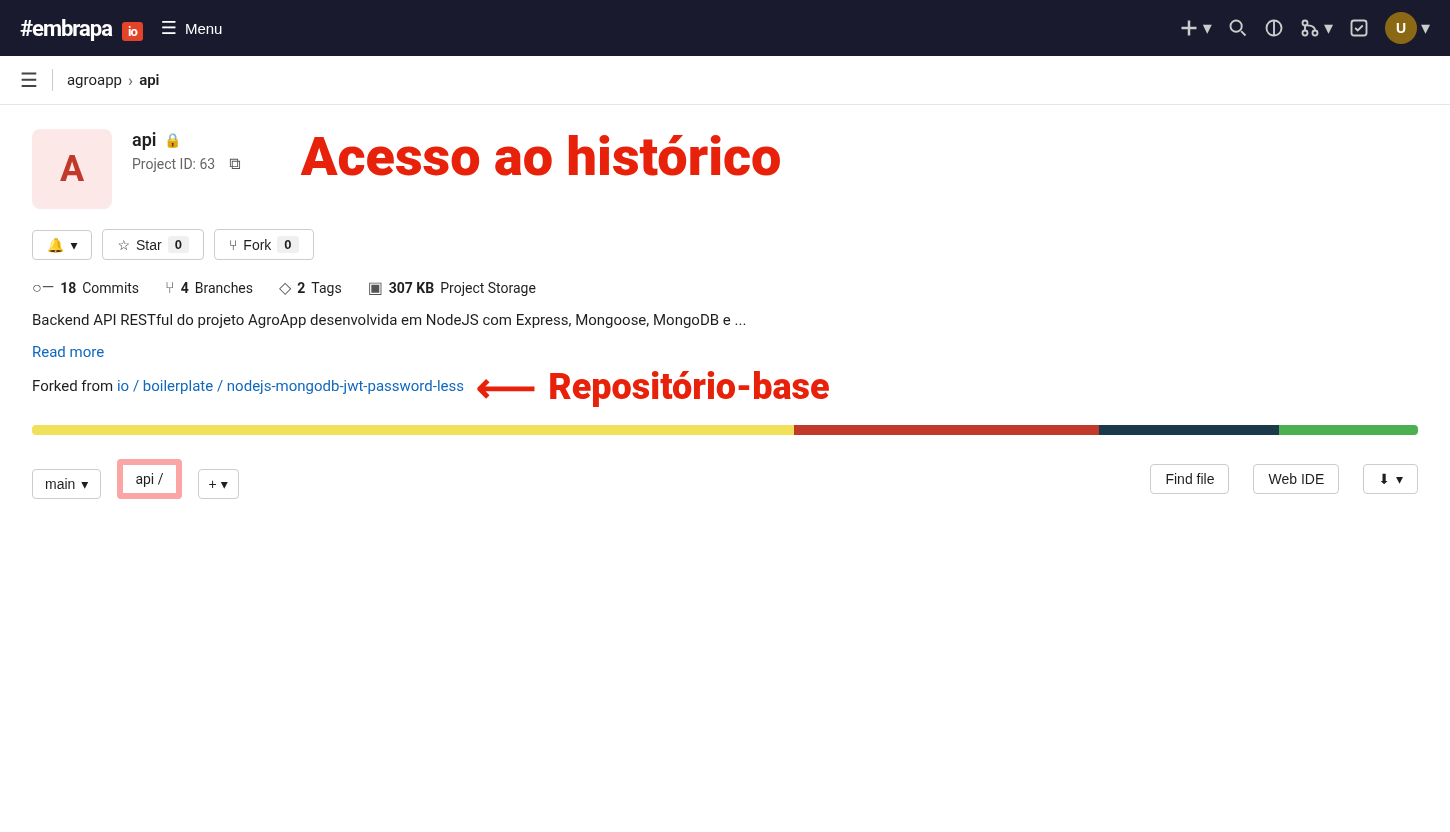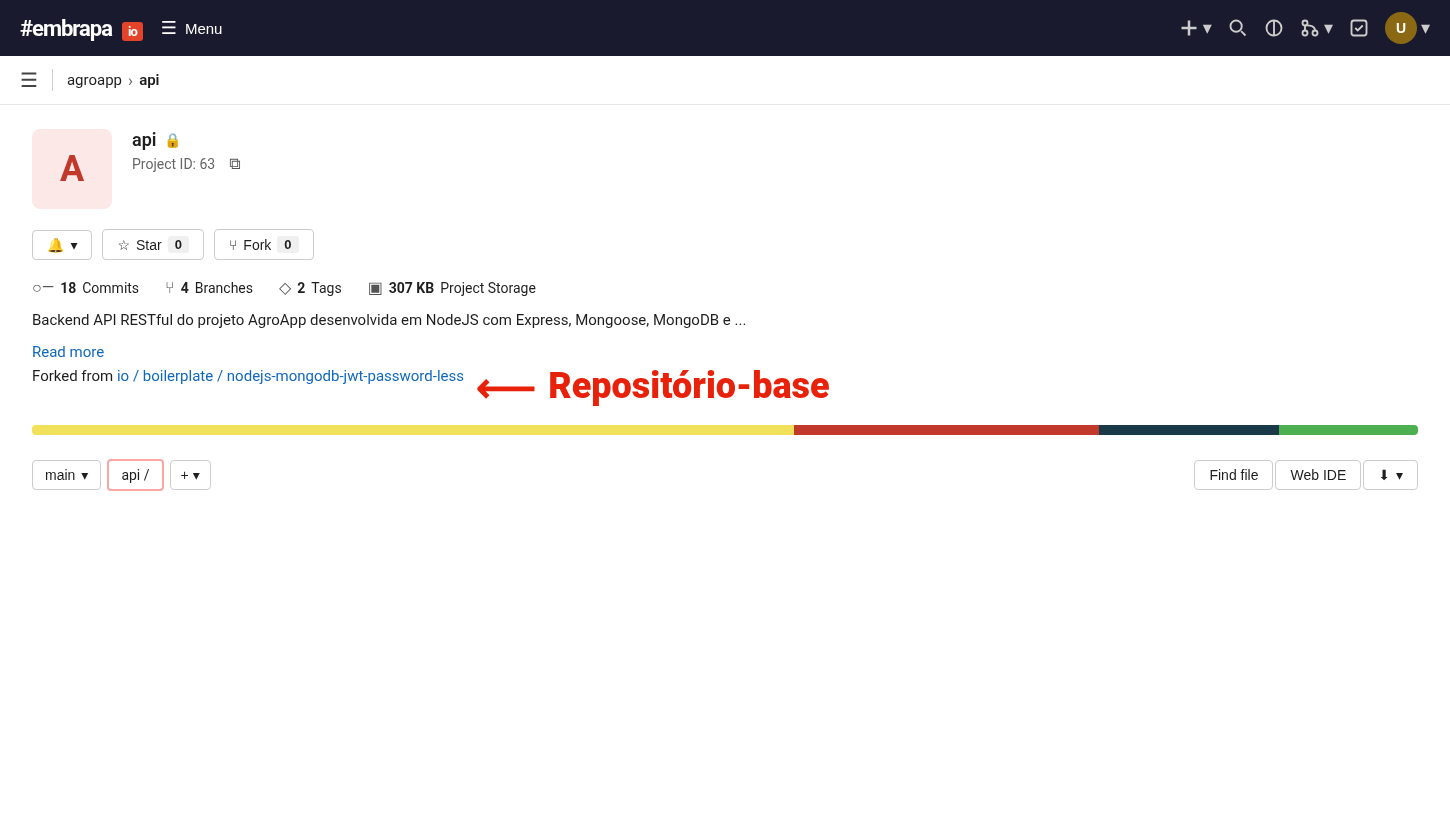--- a/index.html
+++ b/index.html
@@ -163,40 +163,40 @@
     }
     .lang-segment { height: 100%; }
 
     
     .bottom-toolbar {
       display: flex;
       align-items: center;
       justify-content: space-between;
       padding-top: 4px;
     }
-    .bottom-left { display: flex; align-items: center; gap: 6px; }
-    .bottom-right { display: flex; align-items: center; gap: 2px; }
+    .bottom-left { display: flex; align-items: flex-end; gap: 16px; }
+    .bottom-right { display: flex; align-items: center; gap: 24px; }
     .branch-select {
       display: flex;
       align-items: center;
       gap: 6px;
       padding: 6px 12px;
       border: 1px solid #ccc;
       border-radius: 4px;
       background: #fff;
       font-size: 14px;
       cursor: pointer;
       color: #1f1f1f;
     }
     .path-label {
       display: flex;
       align-items: center;
       gap: 4px;
       padding: 6px 12px;
-      border: 2px solid #fca5a5;
+      border: 6px solid #fca5a5;
       border-radius: 4px;
       font-size: 14px;
       color: #1f1f1f;
     }
     .add-btn {
       display: flex;
       align-items: center;
       gap: 4px;
       padding: 6px 10px;
       border: 1px solid #ccc;
@@ -289,21 +289,21 @@
           <span class="lock-icon">🔒</span>
         </div>
         <div class="project-id-row">
           <span>Project ID: 63</span>
           <span class="copy-icon">⧉</span>
         </div>
       </div>
 
       <div style="margin-left: 40px; pointer-events: none;">
         <div style="font-size: 54px; font-weight: 900; color: #e8220a; line-height: 1.05;">
-          <br>
+          <span>Acesso ao histórico</span><br>
         </div>
       </div>
     </div>
 
     
     <div class="action-buttons">
       <button class="btn-outline">
         <span>🔔</span>
         <span>▾</span>
       </button>
@@ -341,21 +341,21 @@
         <strong>307 KB</strong>
         <span>Project Storage</span>
       </div>
     </div>
 
     
     <div class="description">Backend API RESTful do projeto AgroApp desenvolvida em NodeJS com Express, Mongoose, MongoDB e ...</div>
     <a class="read-more" href="#">Read more</a>
 
     
-    <div style="display: flex; align-items: flex-start; gap: 12px; margin-bottom: 16px;">
+    <div style="display: flex; align-items: center; gap: 12px; margin-bottom: 16px;">
       <div class="forked-from">
         <span>Forked from</span>
         <a href="#">io / boilerplate / nodejs-mongodb-jwt-password-less</a>
       </div>
 
       <span style="font-size: 42px; font-weight: 900; color: #e8220a; line-height: 1;">⟵</span>
       <span style="font-size: 36px; font-weight: 900; color: #e8220a; line-height: 1.1;">Repositório-base</span>
     </div>
 
     

